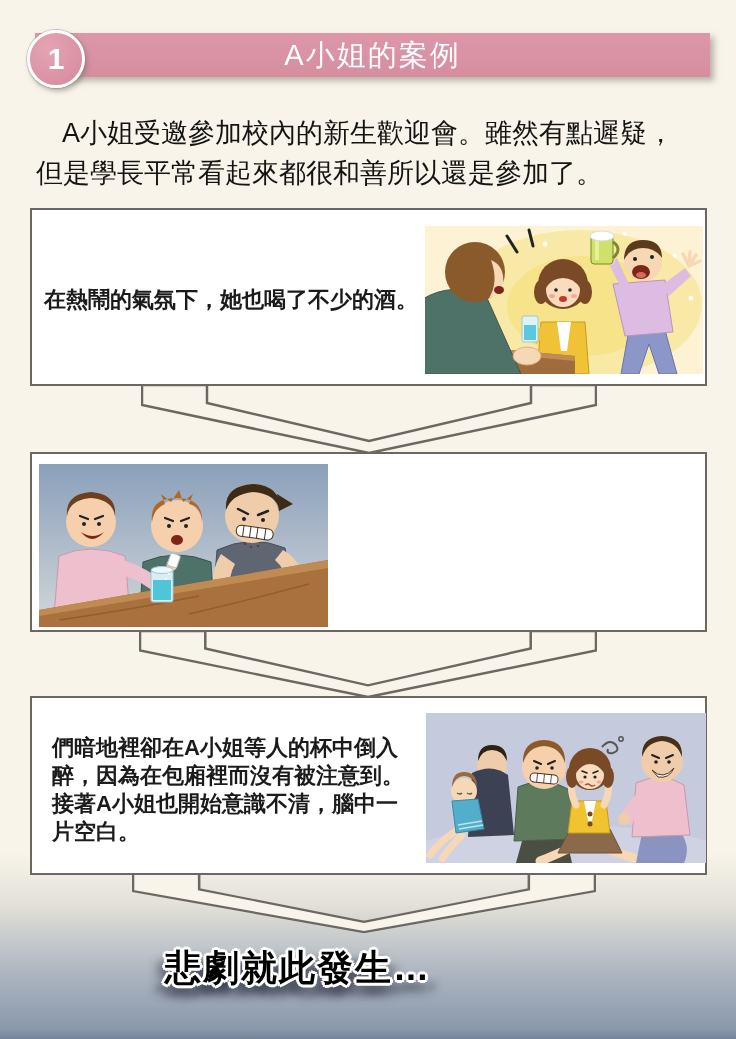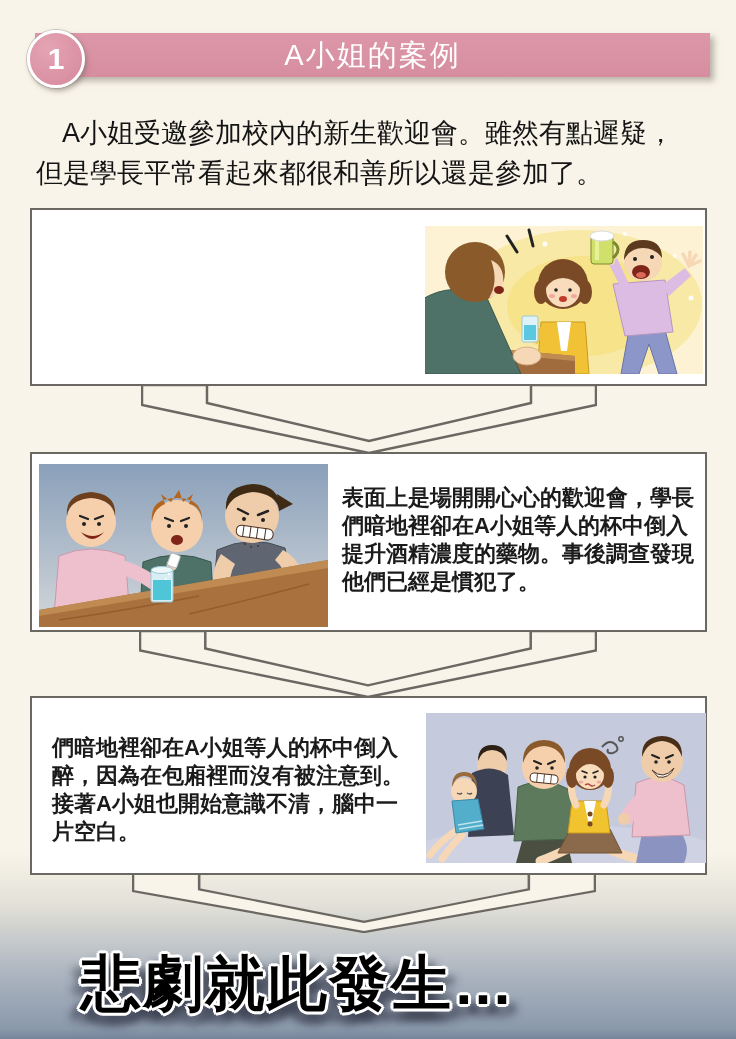--- a/index.html
+++ b/index.html
@@ -52,41 +52,42 @@
   #panel-3 .illus{left:394px;top:15px;width:280px;height:150px;}
   
   .arrow{position:absolute;}
   #arrow-1{left:141px;top:384px;width:456px;height:70px;}
   #arrow-2{left:139px;top:630px;width:458px;height:68px;}
   #arrow-3{left:132px;top:873px;width:464px;height:60px;}
   .arrow svg{display:block;width:100%;height:100%;}
   
   .headline{
     position:absolute;left:0;top:944px;width:596px;text-align:center;
-    font-size:60px;font-weight:800;letter-spacing:2px;color:#000;
+    font-size:36px;font-weight:800;letter-spacing:2px;color:#000;
     text-shadow:
       -3px 0 0 #fff,3px 0 0 #fff,0 -3px 0 #fff,0 3px 0 #fff,
       -2px -2px 0 #fff,2px -2px 0 #fff,-2px 2px 0 #fff,2px 2px 0 #fff,
       -9px 9px 9px rgba(55,60,75,.85),9px 9px 9px rgba(55,60,75,.85),0 12px 10px rgba(55,60,75,.7);
   }
 </style>
 </head>
 <body>
 
 <div id="stage">
 
   <div class="banner">
     <div class="banner-title">A小姐的案例</div>
   </div>
   <div class="badge">1</div>
 
   <div class="intro">A小姐受邀參加校內的新生歡迎會。雖然有點遲疑，
 但是學長平常看起來都很和善所以還是參加了。</div>
 
   <div class="panel" id="panel-1">
+    <div class="panel-text">在熱鬧的氣氛下，她也喝了不少的酒。</div>
     <svg class="illus" viewBox="0 0 278 148">
       <rect width="278" height="148" fill="#fdf3d4"></rect>
       <ellipse cx="155" cy="78" rx="122" ry="74" fill="#f8e9a6"></ellipse>
       <ellipse cx="158" cy="80" rx="76" ry="50" fill="#f6df7e" opacity="0.7"></ellipse>
       <g fill="#fff" opacity="0.9">
         <circle cx="120" cy="18" r="2.5"></circle>
           <circle cx="250" cy="30" r="2"></circle>
           <circle cx="60" cy="104" r="2.5"></circle>
         <circle cx="240" cy="122" r="2"></circle>
           <circle cx="32" cy="60" r="2"></circle>
@@ -237,24 +238,20 @@
         <rect x="112" y="106" width="22" height="32" rx="2" fill="#d8eef4" stroke="#9cc9d8"></rect>
         <rect x="114" y="116" width="18" height="20" fill="#4fc6d8"></rect>
         <ellipse cx="123" cy="106" rx="11" ry="3.5" fill="#eef8fb" stroke="#9cc9d8"></ellipse>
       </g>
       <g>
         <rect x="130" y="90" width="10" height="13" rx="2" fill="#fff" stroke="#bbb" transform="rotate(20 135 96)"></rect>
         <circle cx="130" cy="110" r="1.3" fill="#fff"></circle>
           <circle cx="127" cy="115" r="1.1" fill="#fff"></circle>
       </g>
     </svg>
-    <div class="panel-text">表面上是場開開心心的歡迎會，學長
-們暗地裡卻在A小姐等人的杯中倒入
-提升酒精濃度的藥物。事後調查發現
-他們已經是慣犯了。</div>
   </div>
 
   <div class="arrow" id="arrow-2">
     <svg viewBox="0 0 456 70" preserveAspectRatio="none">
       <polygon points="1,1 66,1 66,19 228,57 390,19 390,1 455,1 455,21 228,69 1,21" fill="#f8f4e9" stroke="#6b6762" stroke-width="2.5" stroke-linejoin="miter"></polygon>
     </svg>
   </div>
 
   <div class="panel" id="panel-3">
     <div class="panel-text">們暗地裡卻在A小姐等人的杯中倒入

